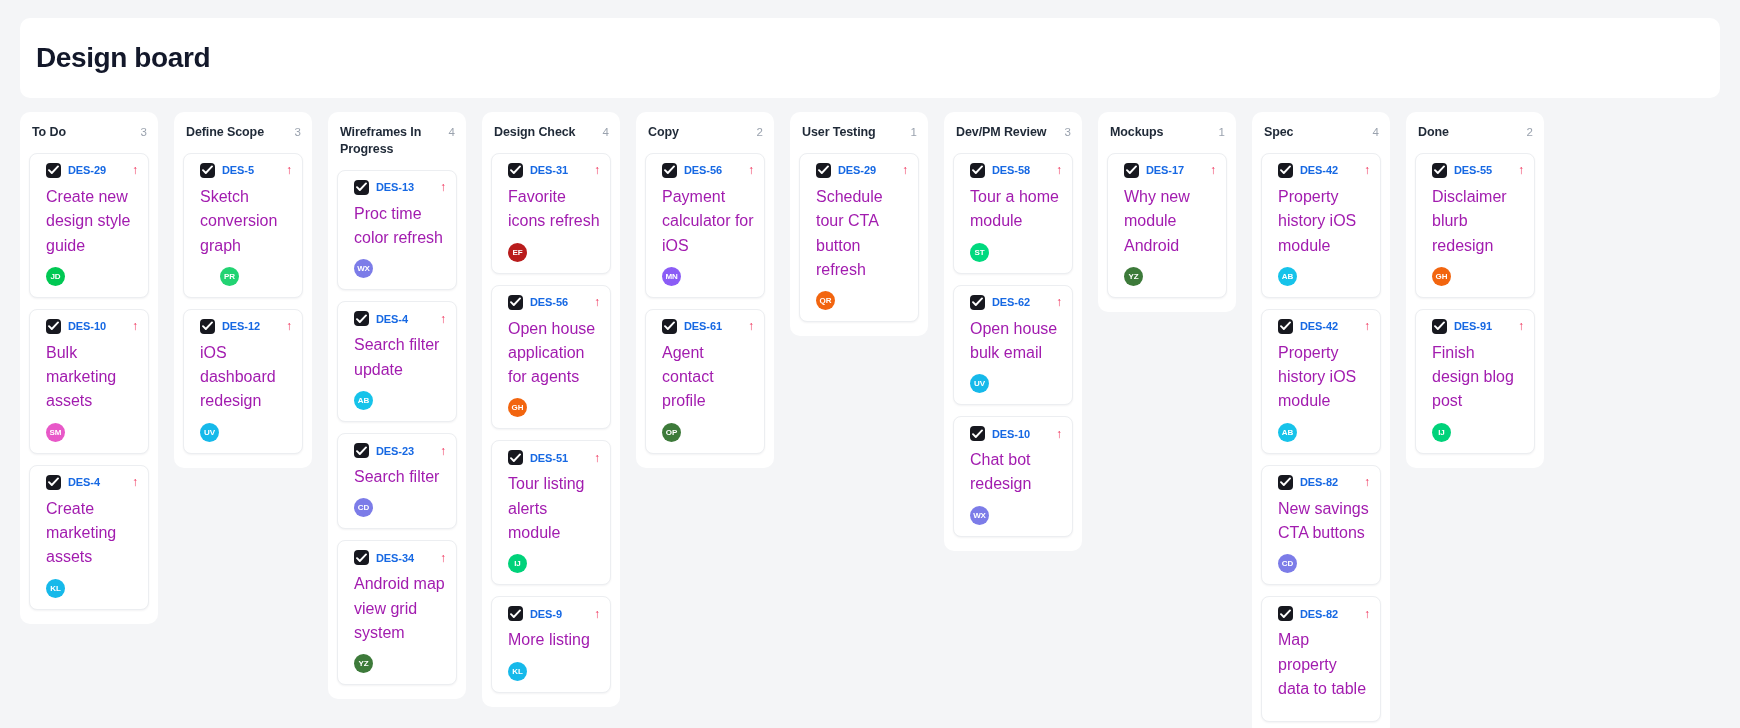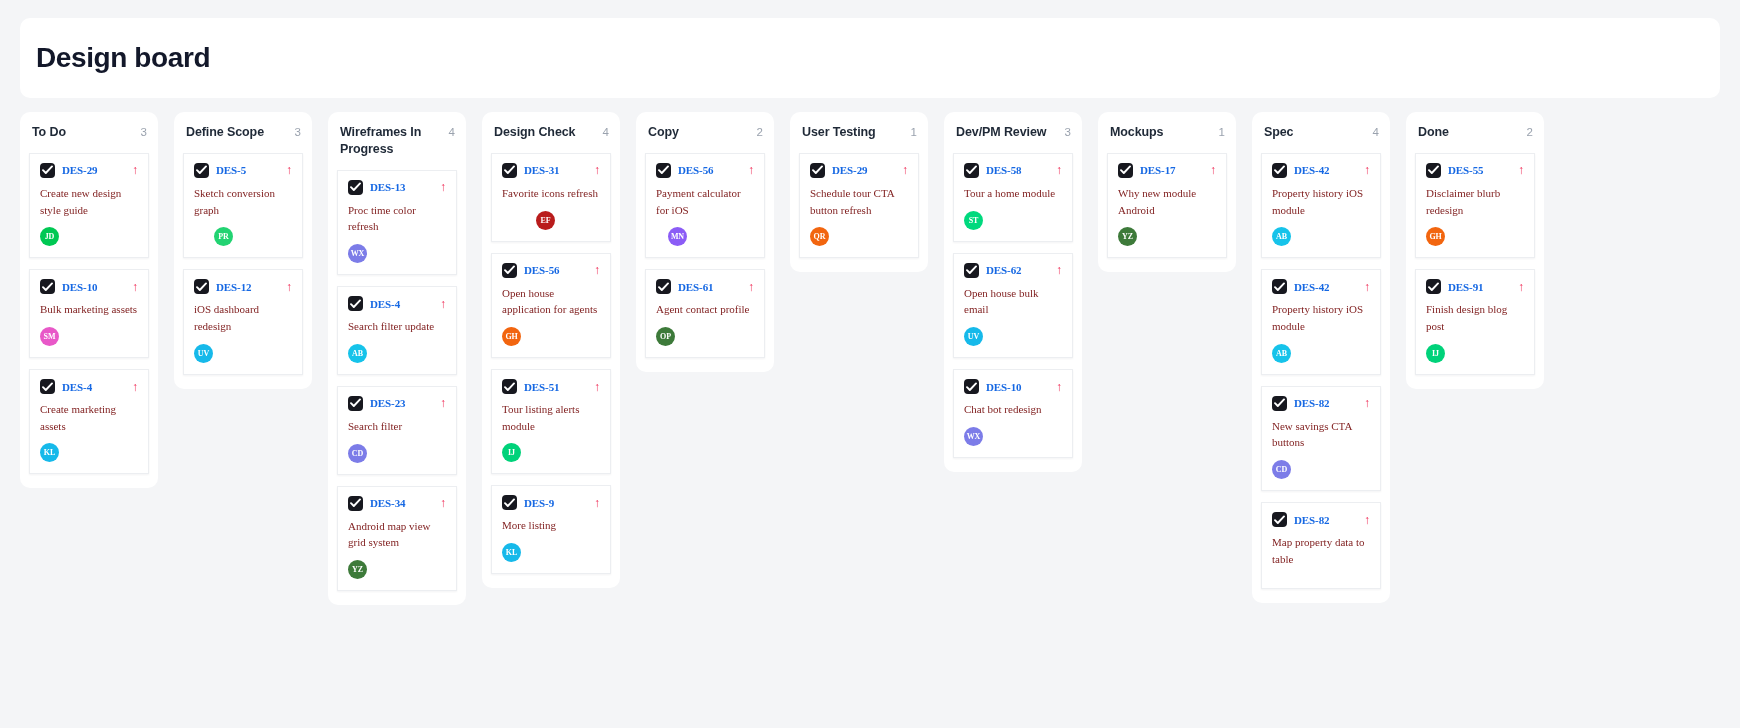--- a/index.html
+++ b/index.html
@@ -88,24 +88,23 @@
   .card-list {
     display: flex;
     flex-direction: column;
     gap: 11px;
   }
 
   
   .task-card {
     background: #ffffff;
     border: 1px solid #eceef1;
-    border-radius: 0;
+    border-radius: 8px;
     box-shadow: 0 1px 2px rgba(16,24,40,0.05);
-    padding: 9px 9px 11px 10px;
-    font-family: Liberation Serif, serif;
+    padding: 9px 9px 11px 16px;
   }
 
   .card-top {
     display: flex;
     align-items: center;
     gap: 7px;
     margin-bottom: 7px;
   }
 
   .checkbox {
@@ -130,22 +129,22 @@
     margin-left: auto;
     font-size: 12px;
     line-height: 1;
     flex: 0 0 auto;
     padding-right: 1px;
   }
   .priority.up   { color: #ef2d56; }
   .priority.down { color: #9aa2ae; }
 
   .card-title {
-    font-size: 11px;
-    color: #7f1d1d;
+    font-size: 16px;
+    color: #a21caf;
     line-height: 1.52;
     margin-bottom: 9px;
     word-wrap: break-word;
   }
 
   .avatar {
     width: 19px;
     height: 19px;
     border-radius: 50%;
     display: flex;
@@ -318,21 +317,21 @@
             <div class="card-top">
               <div class="checkbox">
                 <svg width="11" height="10" viewBox="0 0 11 10">
                   <path d="M1 5.2 L3.8 8 L10 1.4" stroke="#ffffff" stroke-width="1.9" fill="none" stroke-linecap="round" stroke-linejoin="round"></path>
                 </svg>
               </div>
               <a class="ticket-id">DES-31</a>
               <span class="priority up">↑</span>
             </div>
             <div class="card-title">Favorite icons refresh</div>
-            <div class="avatar" style="background: #b91c1c; margin-left: 34px;">EF</div>
+            <div class="avatar" style="background: #b91c1c;">EF</div>
           </div>
           <div class="task-card">
             <div class="card-top">
               <div class="checkbox">
                 <svg width="11" height="10" viewBox="0 0 11 10">
                   <path d="M1 5.2 L3.8 8 L10 1.4" stroke="#ffffff" stroke-width="1.9" fill="none" stroke-linecap="round" stroke-linejoin="round"></path>
                 </svg>
               </div>
               <a class="ticket-id">DES-56</a>
               <span class="priority up">↑</span>
@@ -378,21 +377,21 @@
             <div class="card-top">
               <div class="checkbox">
                 <svg width="11" height="10" viewBox="0 0 11 10">
                   <path d="M1 5.2 L3.8 8 L10 1.4" stroke="#ffffff" stroke-width="1.9" fill="none" stroke-linecap="round" stroke-linejoin="round"></path>
                 </svg>
               </div>
               <a class="ticket-id">DES-56</a>
               <span class="priority up">↑</span>
             </div>
             <div class="card-title">Payment calculator for iOS</div>
-            <div class="avatar" style="background: #8b5cf6; margin-left: 12px;">MN</div>
+            <div class="avatar" style="background: #8b5cf6;">MN</div>
           </div>
           <div class="task-card">
             <div class="card-top">
               <div class="checkbox">
                 <svg width="11" height="10" viewBox="0 0 11 10">
                   <path d="M1 5.2 L3.8 8 L10 1.4" stroke="#ffffff" stroke-width="1.9" fill="none" stroke-linecap="round" stroke-linejoin="round"></path>
                 </svg>
               </div>
               <a class="ticket-id">DES-61</a>
               <span class="priority up">↑</span>

